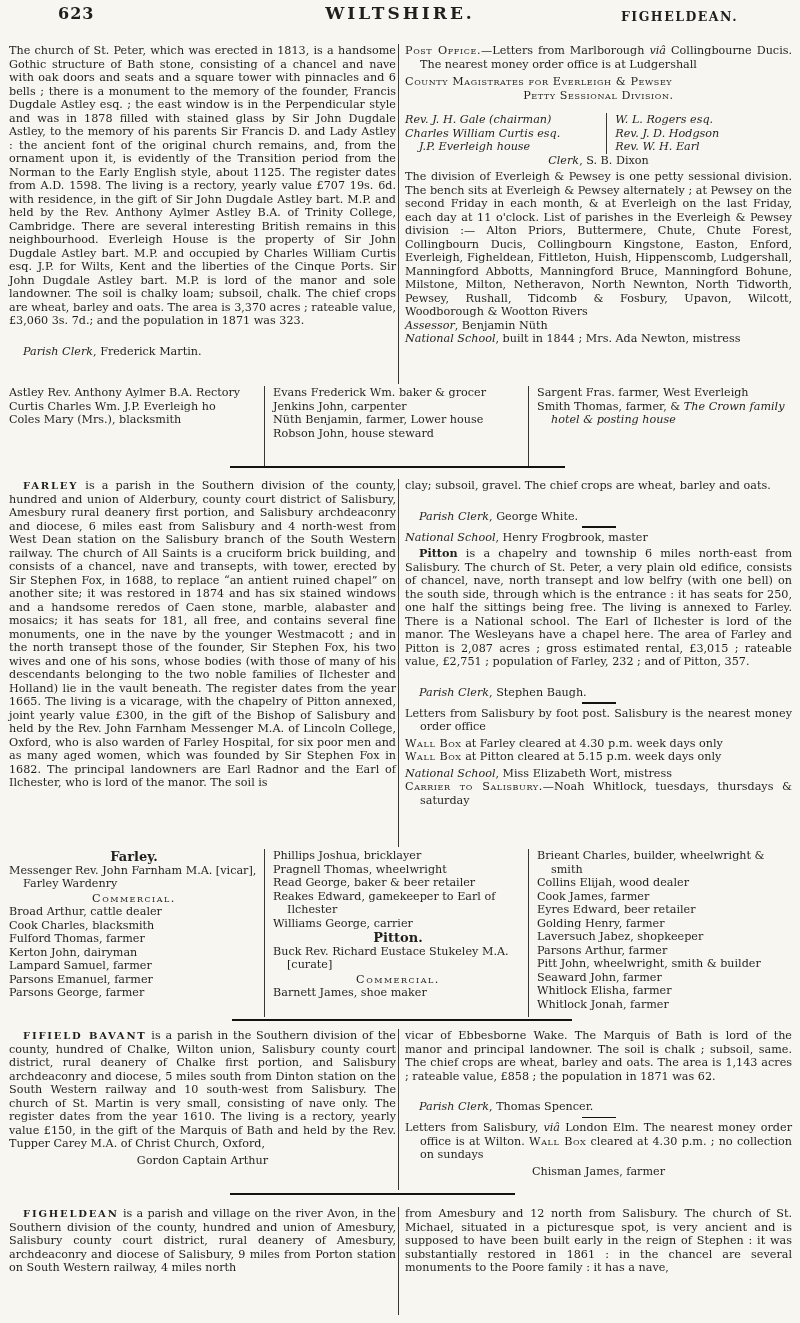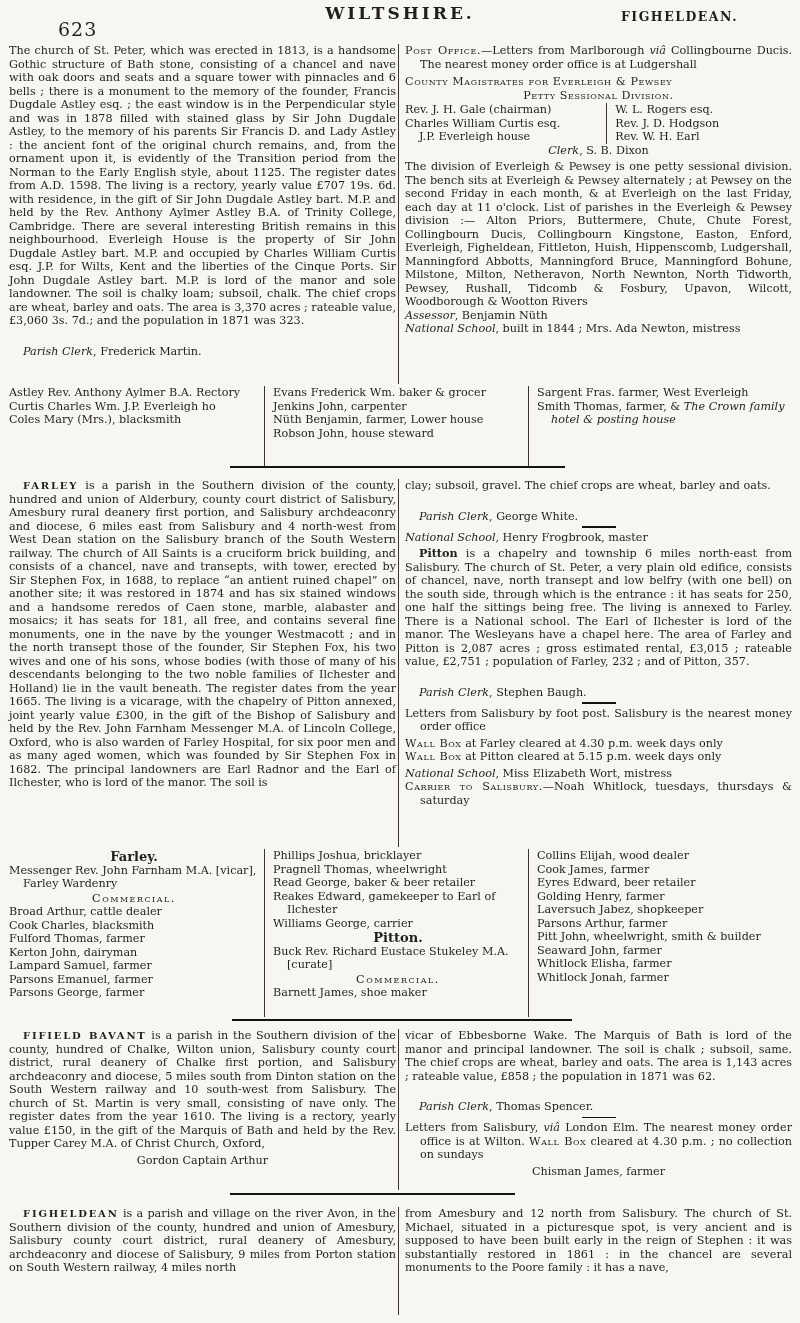--- a/index.html
+++ b/index.html
@@ -12,36 +12,36 @@
   .col-l{position:absolute;left:9px;top:0;width:387px;}
   .col-r{position:absolute;left:405px;top:0;width:387px;}
   .vline{position:absolute;top:0;bottom:0;width:1px;background:#3a3733;}
   .vmain{left:398px;}
   .v1{left:264px;}
   .v2{left:528px;}
   .lc1{position:absolute;left:9px;top:0;width:250px;}
   .lc2{position:absolute;left:273px;top:0;width:250px;}
   .lc3{position:absolute;left:537px;top:0;width:254px;}
   .hdr{position:absolute;top:7px;left:0;width:800px;height:26px;}
-  .pageno{position:absolute;left:58px;top:16px;font-weight:normal;font-size:19px;letter-spacing:1px;}
+  .pageno{position:absolute;left:58px;top:0;font-weight:bold;font-size:16px;letter-spacing:1px;}
   .ptitle{position:absolute;left:0;width:800px;text-align:center;top:0;font-weight:bold;
           font-size:17px;letter-spacing:3px;}
   .runhead{position:absolute;right:62px;top:3px;font-size:12.5px;letter-spacing:1.5px;font-weight:bold;}
   .i{font-style:italic;}
   .sc{font-variant:small-caps;letter-spacing:.6px;}
   .lead{font-weight:bold;font-size:10px;letter-spacing:1.8px;}
   .blead{font-weight:bold;}
   .indent{text-indent:14px;}
   .hang{padding-left:15px;text-indent:-15px;}
   .clerk{margin-left:14px;margin-top:17px;}
   .blk{margin-top:3px;}
   .ctr{text-align:center;}
   .maghead1{text-align:left;margin-top:4px;}
   .maghead2{text-align:center;}
-  .magwrap{position:relative;margin-top:1px;}
+  .magwrap{position:relative;margin-top:11px;font-style:italic;}
   .magcol1{display:inline-block;width:52%;vertical-align:top;}
   .magcol2{display:inline-block;width:45%;vertical-align:top;border-left:1px solid #3a3733;padding-left:8px;box-sizing:border-box;}
   .magline2{padding-left:14px;}
   .entry{padding-left:14px;text-indent:-14px;text-align:left;}
   .listhead{text-align:center;font-weight:bold;font-size:13px;margin-top:1px;}
   .commercial{text-align:center;letter-spacing:1.5px;margin-top:1px;}
   .sectrule{position:absolute;height:2px;background:#15130f;}
   .r1{top:466px;left:230px;width:335px;}
   .r2{top:1019px;left:232px;width:340px;}
   .r3{top:1193px;left:230px;width:285px;}
@@ -149,20 +149,21 @@
       <p class="entry">Pragnell Thomas, wheelwright</p>
       <p class="entry">Read George, baker &amp; beer retailer</p>
       <p class="entry">Reakes Edward, gamekeeper to Earl of Ilchester</p>
       <p class="entry">Williams George, carrier</p>
       <p class="listhead">Pitton.</p>
       <p class="entry">Buck Rev. Richard Eustace Stukeley M.A. [curate]</p>
       <p class="sc commercial">Commercial.</p>
       <p class="entry">Barnett James, shoe maker</p>
     </div>
     <div class="lc3">
+      <p class="entry">Brieant Charles, builder, wheelwright &amp; smith</p>
       <p class="entry">Collins Elijah, wood dealer</p>
       <p class="entry">Cook James, farmer</p>
       <p class="entry">Eyres Edward, beer retailer</p>
       <p class="entry">Golding Henry, farmer</p>
       <p class="entry">Laversuch Jabez, shopkeeper</p>
       <p class="entry">Parsons Arthur, farmer</p>
       <p class="entry">Pitt John, wheelwright, smith &amp; builder</p>
       <p class="entry">Seaward John, farmer</p>
       <p class="entry">Whitlock Elisha, farmer</p>
       <p class="entry">Whitlock Jonah, farmer</p>

